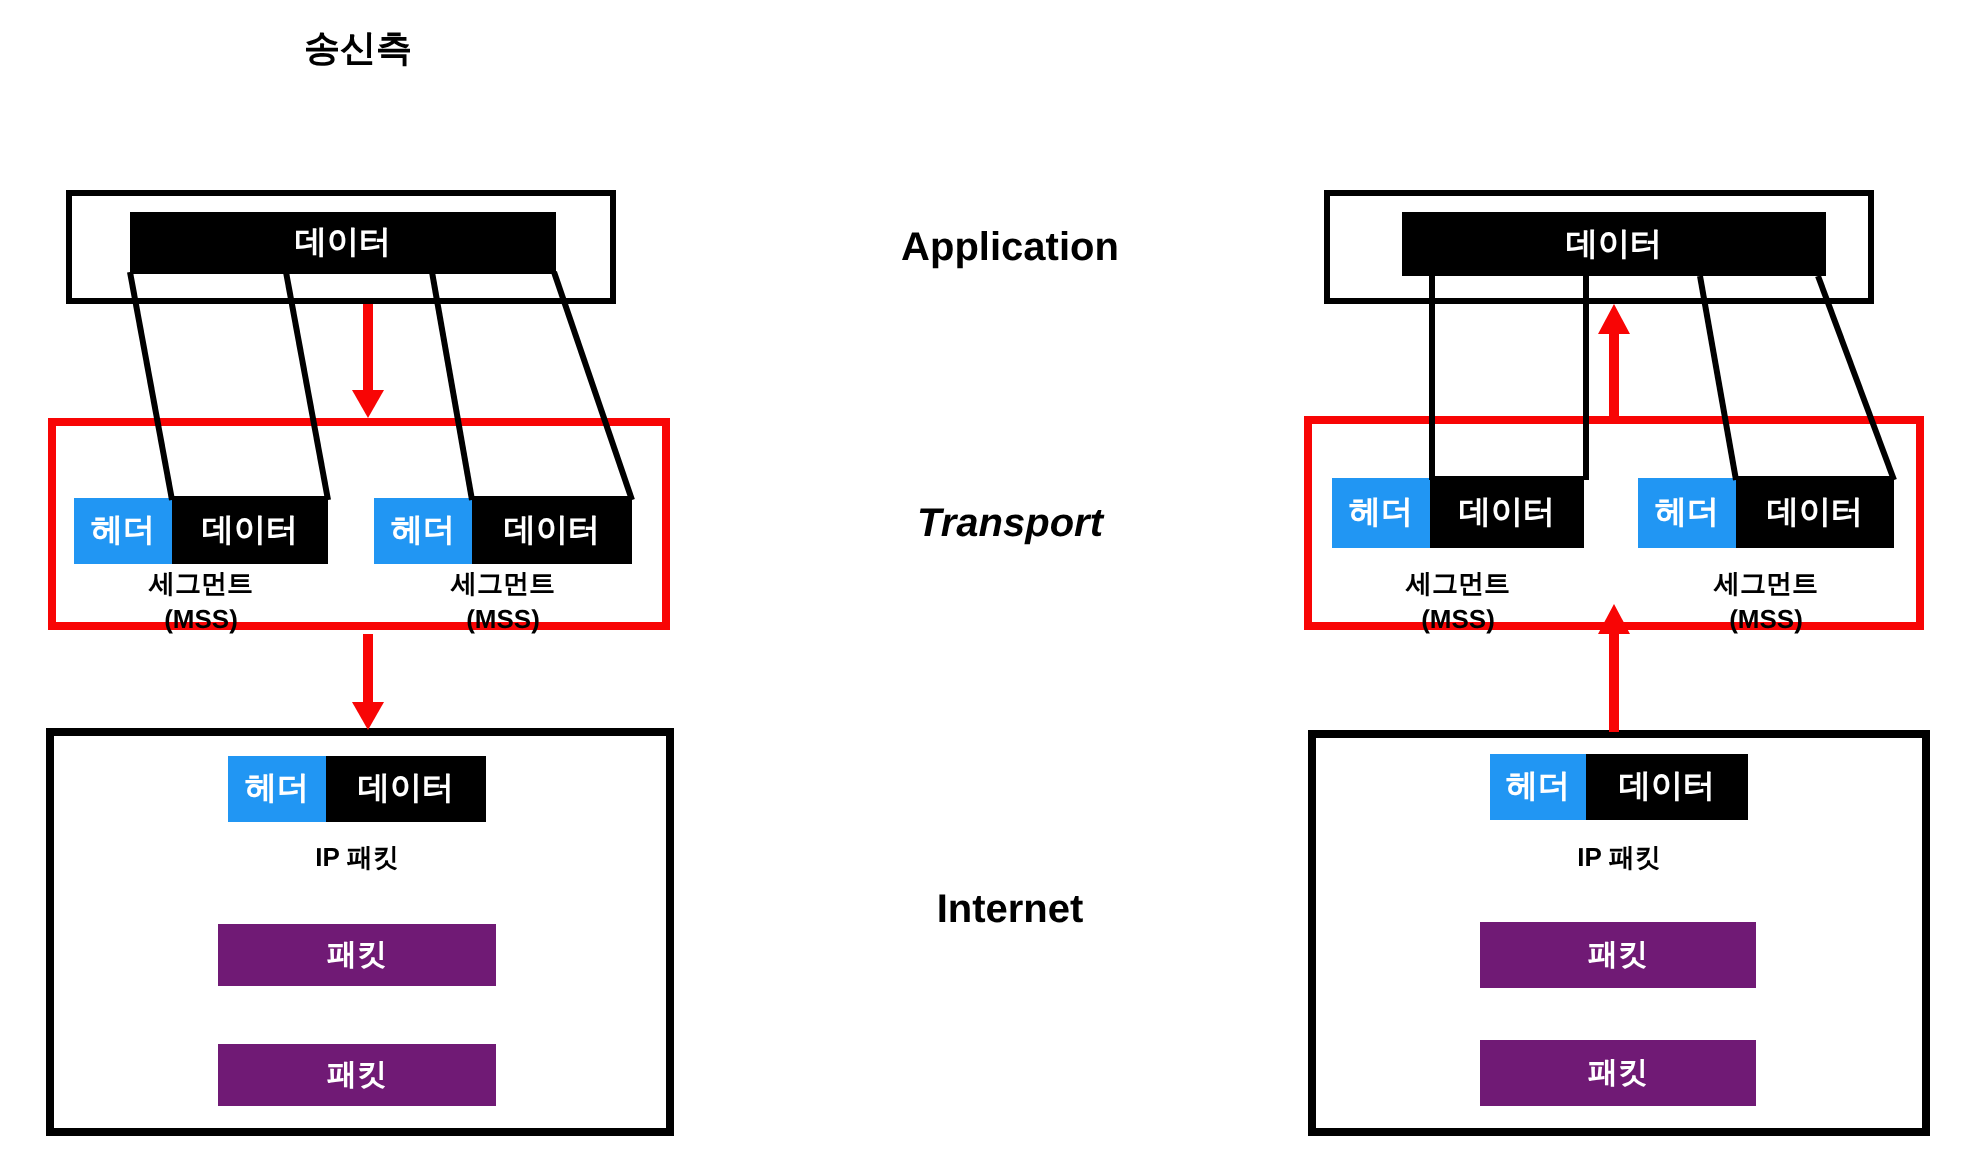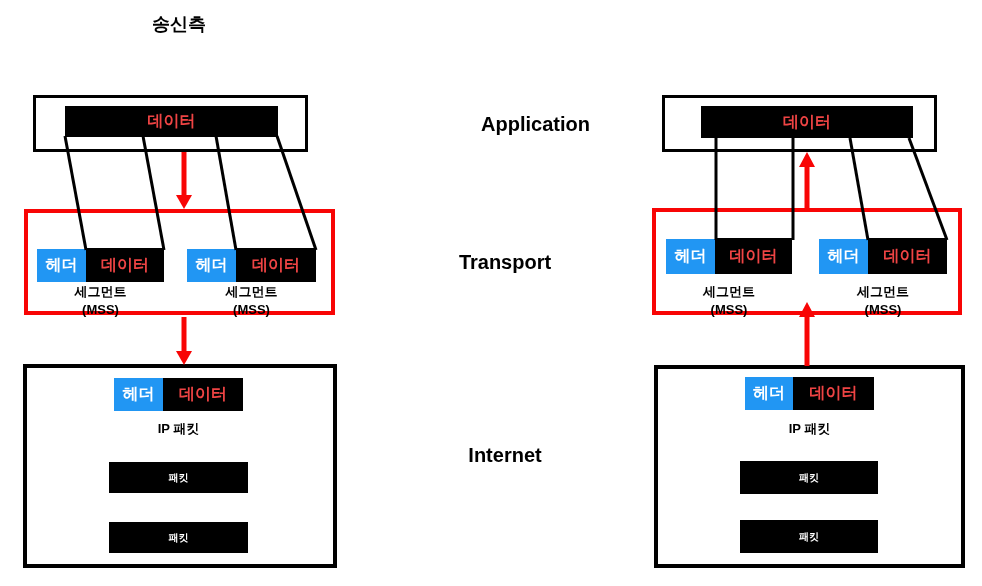--- a/index.html
+++ b/index.html
@@ -9,23 +9,23 @@
   }
   .side-title{position:absolute;font-size:18px;font-weight:700;text-align:center;}
   .layer-label{position:absolute;font-size:20px;font-weight:700;text-align:center;}
   .frame{position:absolute;background:#ffffff;border:3px solid #000;box-sizing:border-box;}
   .frame.thick{border-width:4px;}
   .frame.red{border-color:#f80505;border-width:4px;}
   .bar{
     position:absolute;display:flex;align-items:center;justify-content:center;
     font-weight:700;box-sizing:border-box;white-space:nowrap;
   }
-  .bar.black{background:#000;color:#ef4444;font-size:16px;}
+  .bar.black{background:#000;color:#ffffff;font-size:16px;}
   .bar.blue{background:#2196f3;color:#fff;font-size:16px;}
-  .bar.pkt{background:#000000;color:#fff;font-size:10px;}
+  .bar.pkt{background:#701a75;color:#fff;font-size:15px;}
   .cap{position:absolute;font-size:13px;font-weight:700;text-align:center;line-height:16px;}
   svg.overlay{position:absolute;left:0;top:0;pointer-events:none;}
   svg .flowline{stroke:#000;stroke-width:3;}
   svg .redshaft{stroke:#f80505;stroke-width:5;}
   svg .redhead{fill:#f80505;}
 </style>
 </head>
 <body>
 
 <div class="stage">
@@ -45,22 +45,22 @@
   <div class="cap" style="left:187px;top:284px;width:129px;">세그먼트</div>
   <div class="cap" style="left:187px;top:302px;width:129px;">(MSS)</div>
 
   <div class="frame thick" style="left:23px;top:364px;width:314px;height:204px;"></div>
   <div class="bar blue" style="left:114px;top:378px;width:49px;height:33px;">헤더</div>
   <div class="bar black" style="left:163px;top:378px;width:80px;height:33px;">데이터</div>
   <div class="cap" style="left:114px;top:421px;width:129px;">IP 패킷</div>
   <div class="bar pkt" style="left:109px;top:462px;width:139px;height:31px;">패킷</div>
   <div class="bar pkt" style="left:109px;top:522px;width:139px;height:31px;">패킷</div>
 
-  <div class="layer-label" style="left:420px;top:113px;width:170px;text-align:right;">Application</div>
-  <div class="layer-label" style="left:420px;top:251px;width:170px;">Transport</div>
+  <div class="layer-label" style="left:420px;top:113px;width:170px;">Application</div>
+  <div class="layer-label" style="left:420px;top:251px;width:170px;font-style:italic;">Transport</div>
   <div class="layer-label" style="left:420px;top:444px;width:170px;">Internet</div>
 
 
   <div class="frame" style="left:662px;top:95px;width:275px;height:57px;"></div>
   <div class="bar black" style="left:701px;top:106px;width:212px;height:32px;">데이터</div>
 
   <div class="frame red" style="left:652px;top:208px;width:310px;height:107px;"></div>
   <div class="bar blue" style="left:666px;top:239px;width:49px;height:35px;">헤더</div>
   <div class="bar black" style="left:715px;top:238px;width:77px;height:36px;">데이터</div>
   <div class="cap" style="left:666px;top:284px;width:126px;">세그먼트</div>

